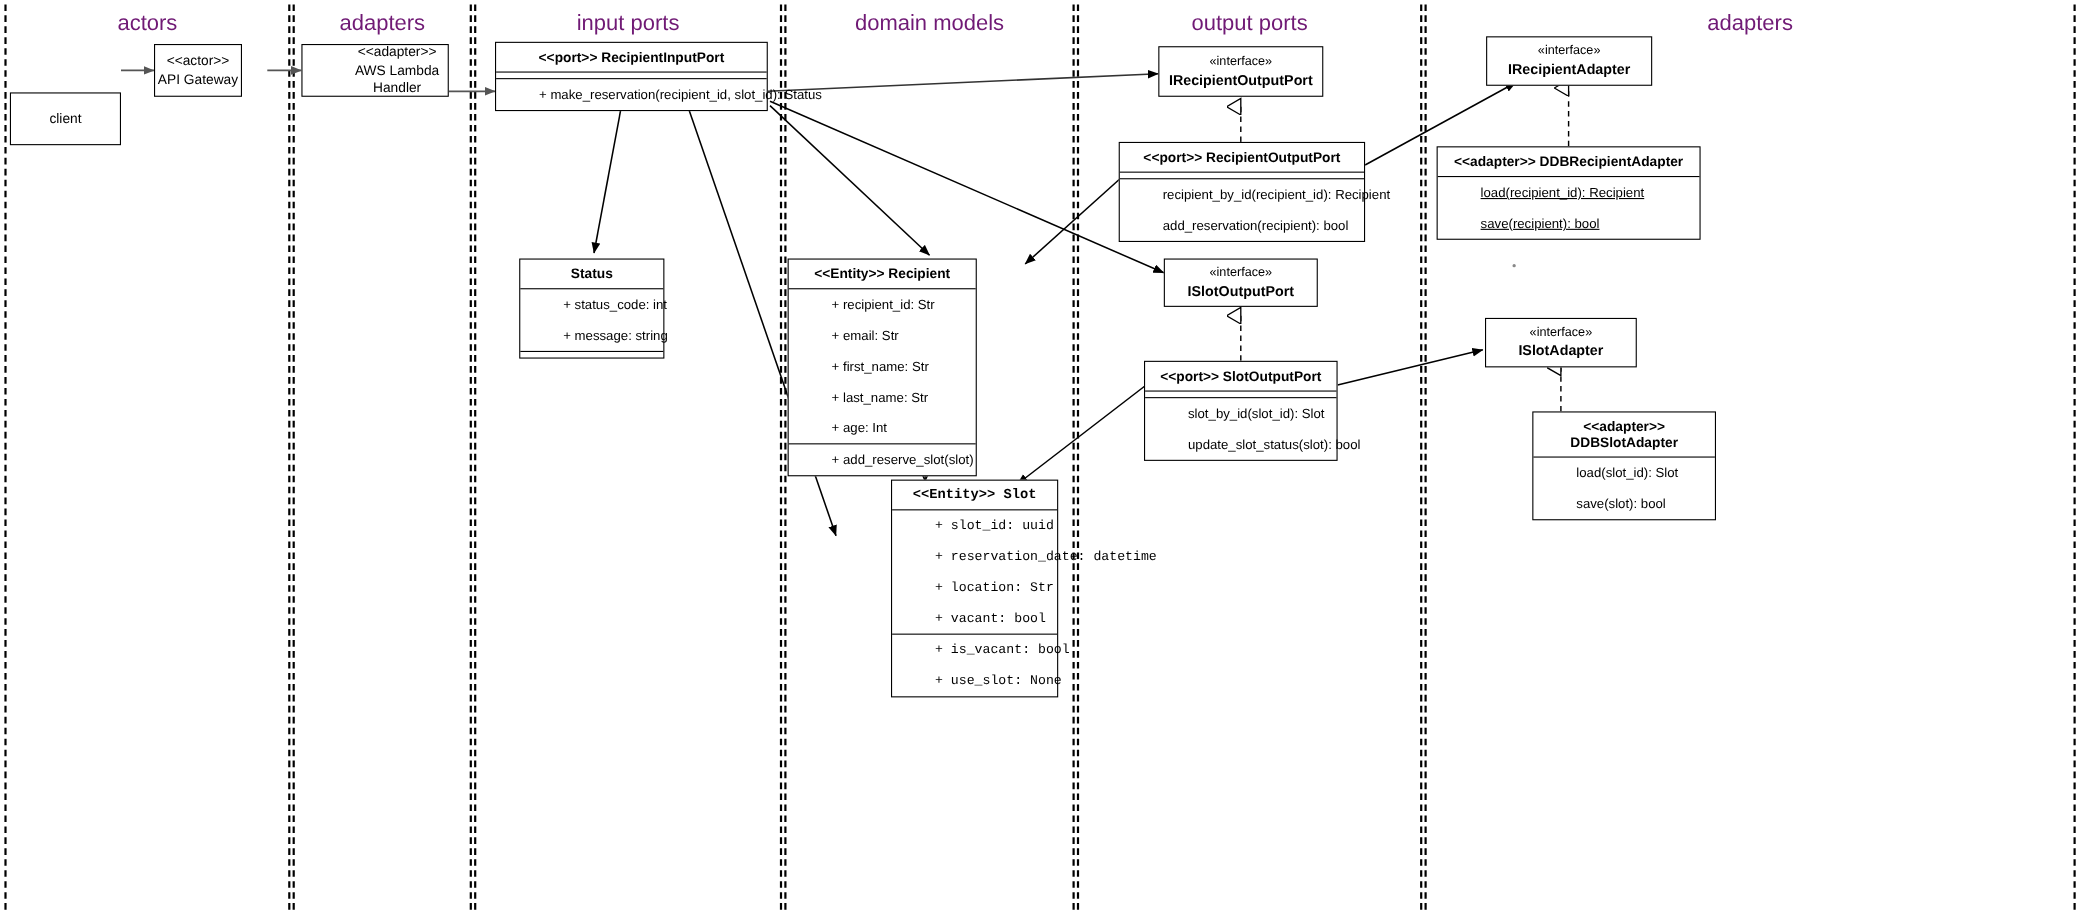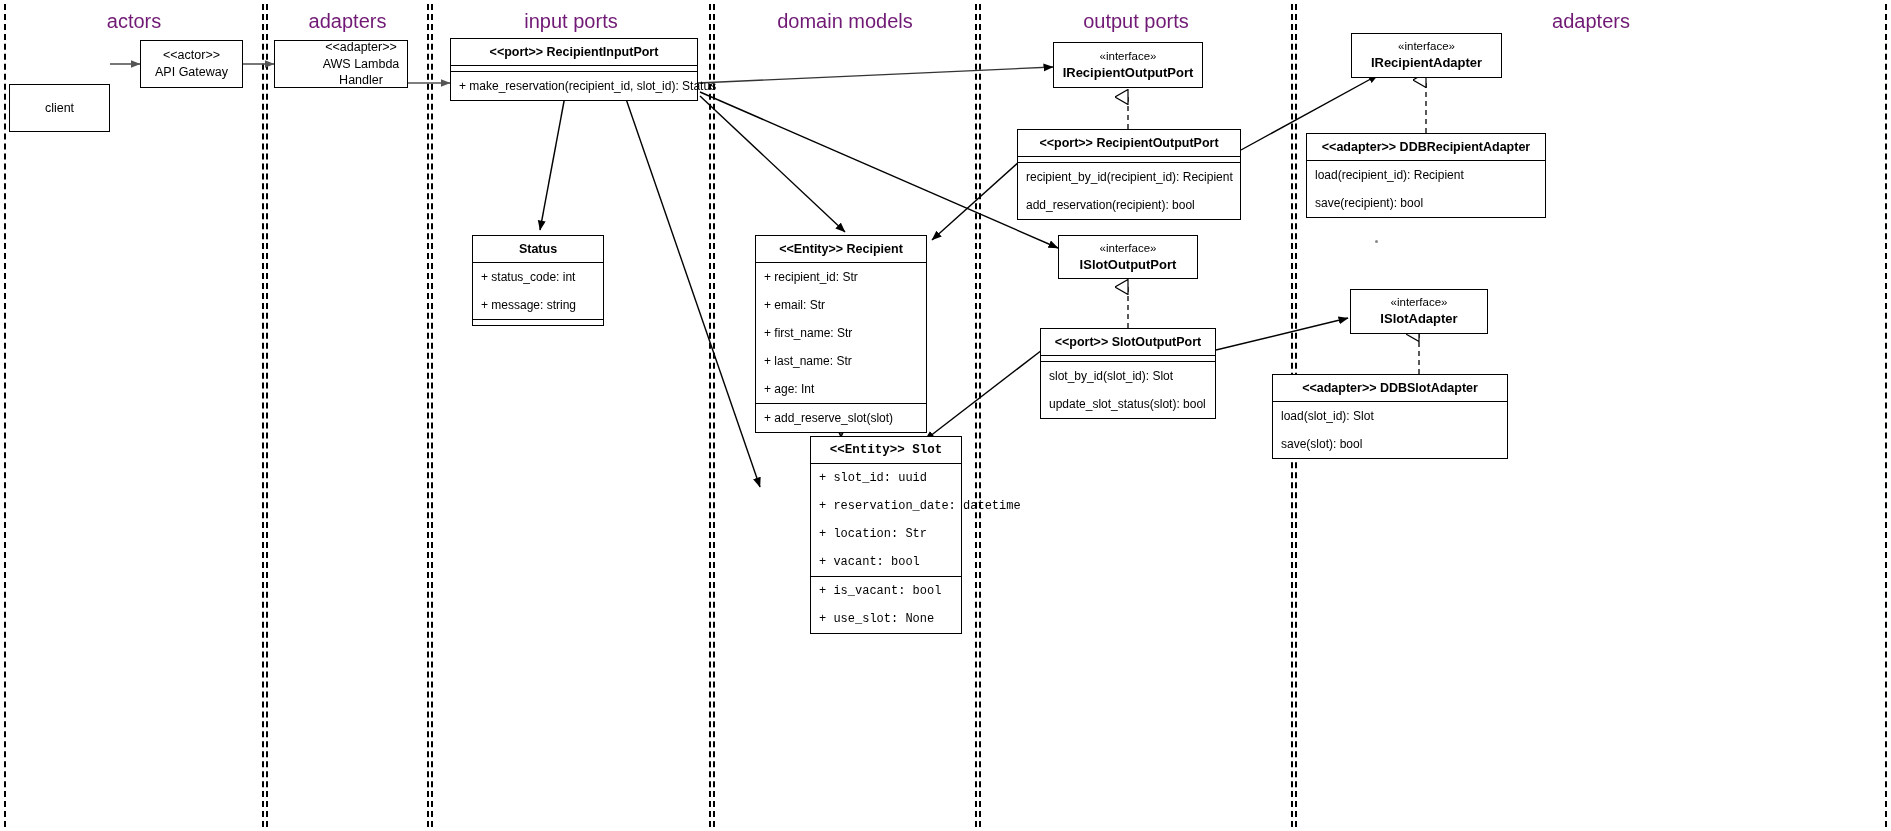--- a/index.html
+++ b/index.html
@@ -13,21 +13,21 @@
   .box{position:absolute;border:1.6px solid #000;background:#fff;box-sizing:border-box;}
   .plain{display:flex;align-items:center;justify-content:center;text-align:center;font-size:12.5px;line-height:1.35;}
   .iface{display:flex;flex-direction:column;align-items:center;justify-content:center;text-align:center;font-size:12px;line-height:1.4;}
   .iface .guil{font-size:11.5px;}
   .iface .nm{font-weight:bold;font-size:13px;}
 
   .cls{position:absolute;border:1.6px solid #000;background:#fff;box-sizing:border-box;display:flex;flex-direction:column;}
   .cls .hdr{text-align:center;font-weight:bold;font-size:12.5px;padding:6px 4px;border-bottom:1.6px solid #000;}
   .cls .sec{border-bottom:1.6px solid #000;}
   .cls .sec:last-child{border-bottom:none;}
-  .cls .row{font-size:12px;padding:7px 8px;white-space:nowrap;}
+  .cls .row{font-size:12px;padding:7px 8px;white-space:nowrap;margin-left:31px;}
   .cls .thin{height:5px;border-bottom:1.6px solid #000;}
 
   svg.edges{position:absolute;left:0;top:0;width:1891px;height:831px;pointer-events:none;}
   .mult{position:absolute;font-size:9px;}
   .dot{position:absolute;width:3px;height:3px;background:#888;border-radius:50%;}
 </style>
 </head>
 <body>
 
 <div id="canvas">
@@ -105,21 +105,21 @@
     <line x1="841" y1="396" x2="841" y2="437" stroke="#000" stroke-width="1.4" marker-start="url(#diamond)" marker-end="url(#ahopen)"></line>
   </svg>
 
   <span class="mult" style="left:833px;top:388px;">1</span>
   <span class="dot" style="left:1375px;top:240px;"></span>
 
   <div class="box plain" style="left:9px;top:40px;width:101px;height:48px;margin-top:44px;">
     <span>client</span>
   </div>
 
-  <div class="box plain" style="left:140px;top:40px;width:103px;height:48px;flex-direction:column;">
+  <div class="box plain" style="left:140px;top:40px;width:80px;height:48px;flex-direction:column;">
     <span>&lt;&lt;actor&gt;&gt;</span>
     <span>API Gateway</span>
   </div>
 
   <div class="box plain" style="left:274px;top:40px;width:134px;height:48px;flex-direction:column;padding-left:40px;">
     <span>&lt;&lt;adapter&gt;&gt;</span>
     <span>AWS Lambda Handler</span>
   </div>
 
   <div class="cls" style="left:450px;top:38px;width:248px;">
@@ -132,21 +132,21 @@
 
   <div class="cls" style="left:472px;top:235px;width:132px;">
     <div class="hdr">Status</div>
     <div class="sec">
       <div class="row">+ status_code: int</div>
       <div class="row">+ message: string</div>
     </div>
     <div class="thin" style="border-bottom:none;"></div>
   </div>
 
-  <div class="cls" style="left:755px;top:235px;width:172px;">
+  <div class="cls" style="left:716px;top:235px;width:172px;">
     <div class="hdr">&lt;&lt;Entity&gt;&gt; Recipient</div>
     <div class="sec">
       <div class="row">+ recipient_id: Str</div>
       <div class="row">+ email: Str</div>
       <div class="row">+ first_name: Str</div>
       <div class="row">+ last_name: Str</div>
       <div class="row">+ age: Int</div>
     </div>
     <div class="sec">
       <div class="row">+ add_reserve_slot(slot)</div>
@@ -195,32 +195,32 @@
     </div>
   </div>
 
   <div class="box iface" style="left:1351px;top:33px;width:151px;height:45px;">
     <span class="guil">«interface»</span>
     <span class="nm">IRecipientAdapter</span>
   </div>
 
   <div class="cls" style="left:1306px;top:133px;width:240px;">
     <div class="hdr">&lt;&lt;adapter&gt;&gt; DDBRecipientAdapter</div>
-    <div class="sec" style="border-bottom:none;">
+    <div class="sec" style="border-bottom:none;text-decoration:underline;">
       <div class="row">load(recipient_id): Recipient</div>
       <div class="row">save(recipient): bool</div>
     </div>
   </div>
 
   <div class="box iface" style="left:1350px;top:289px;width:138px;height:45px;">
     <span class="guil">«interface»</span>
     <span class="nm">ISlotAdapter</span>
   </div>
 
-  <div class="cls" style="left:1272px;top:374px;width:236px;">
+  <div class="cls" style="left:1393px;top:374px;width:167px;">
     <div class="hdr">&lt;&lt;adapter&gt;&gt; DDBSlotAdapter</div>
     <div class="sec" style="border-bottom:none;">
       <div class="row">load(slot_id): Slot</div>
       <div class="row">save(slot): bool</div>
     </div>
   </div>
 
 </div>
 
 </body></html>

